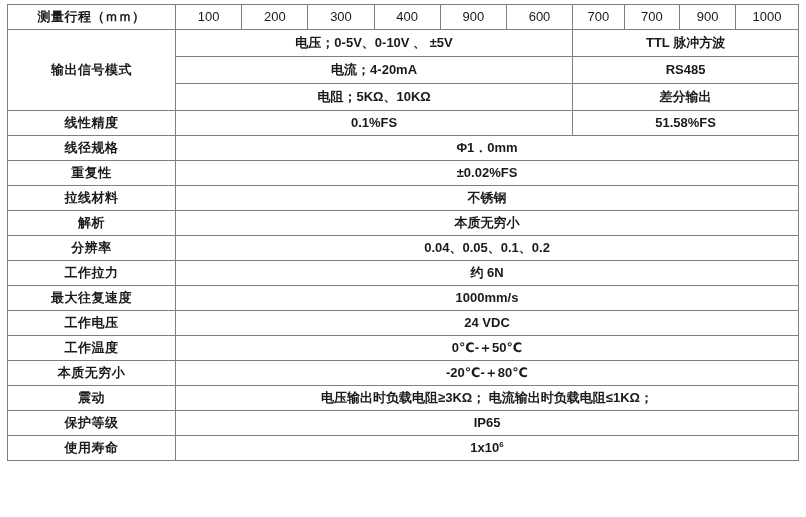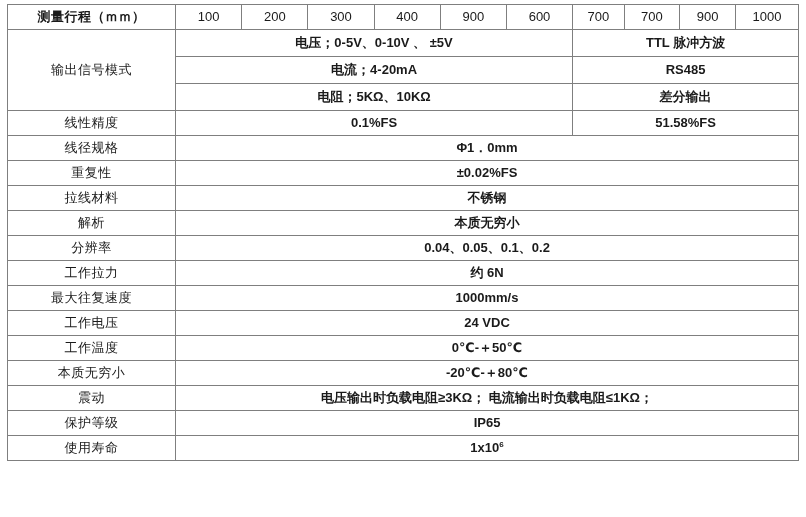--- a/index.html
+++ b/index.html
@@ -25,21 +25,21 @@
   #spec-table td {
     border: 1px solid #7f7f7f;
     text-align: center;
     vertical-align: middle;
     padding: 2px 3px;
     line-height: 1.25;
     white-space: nowrap;
     overflow: hidden;
   }
   td.label {
-    font-weight: normal;
+    font-weight: bold;
     letter-spacing: 0.5px;
   }
   td.range-head {
     font-weight: bold;
     letter-spacing: 0.5px;
   }
   td.range-val {
     font-weight: normal;
   }
   td.value {

